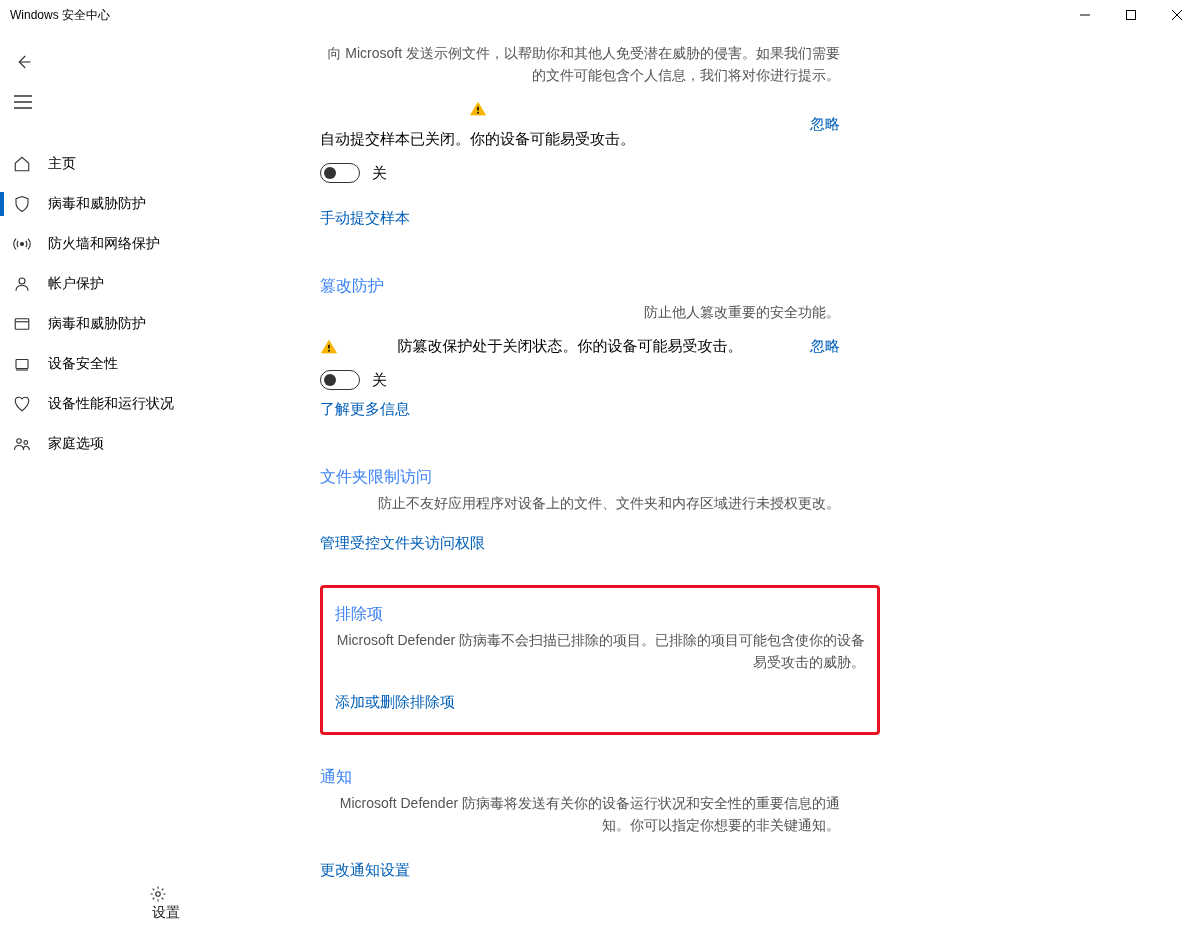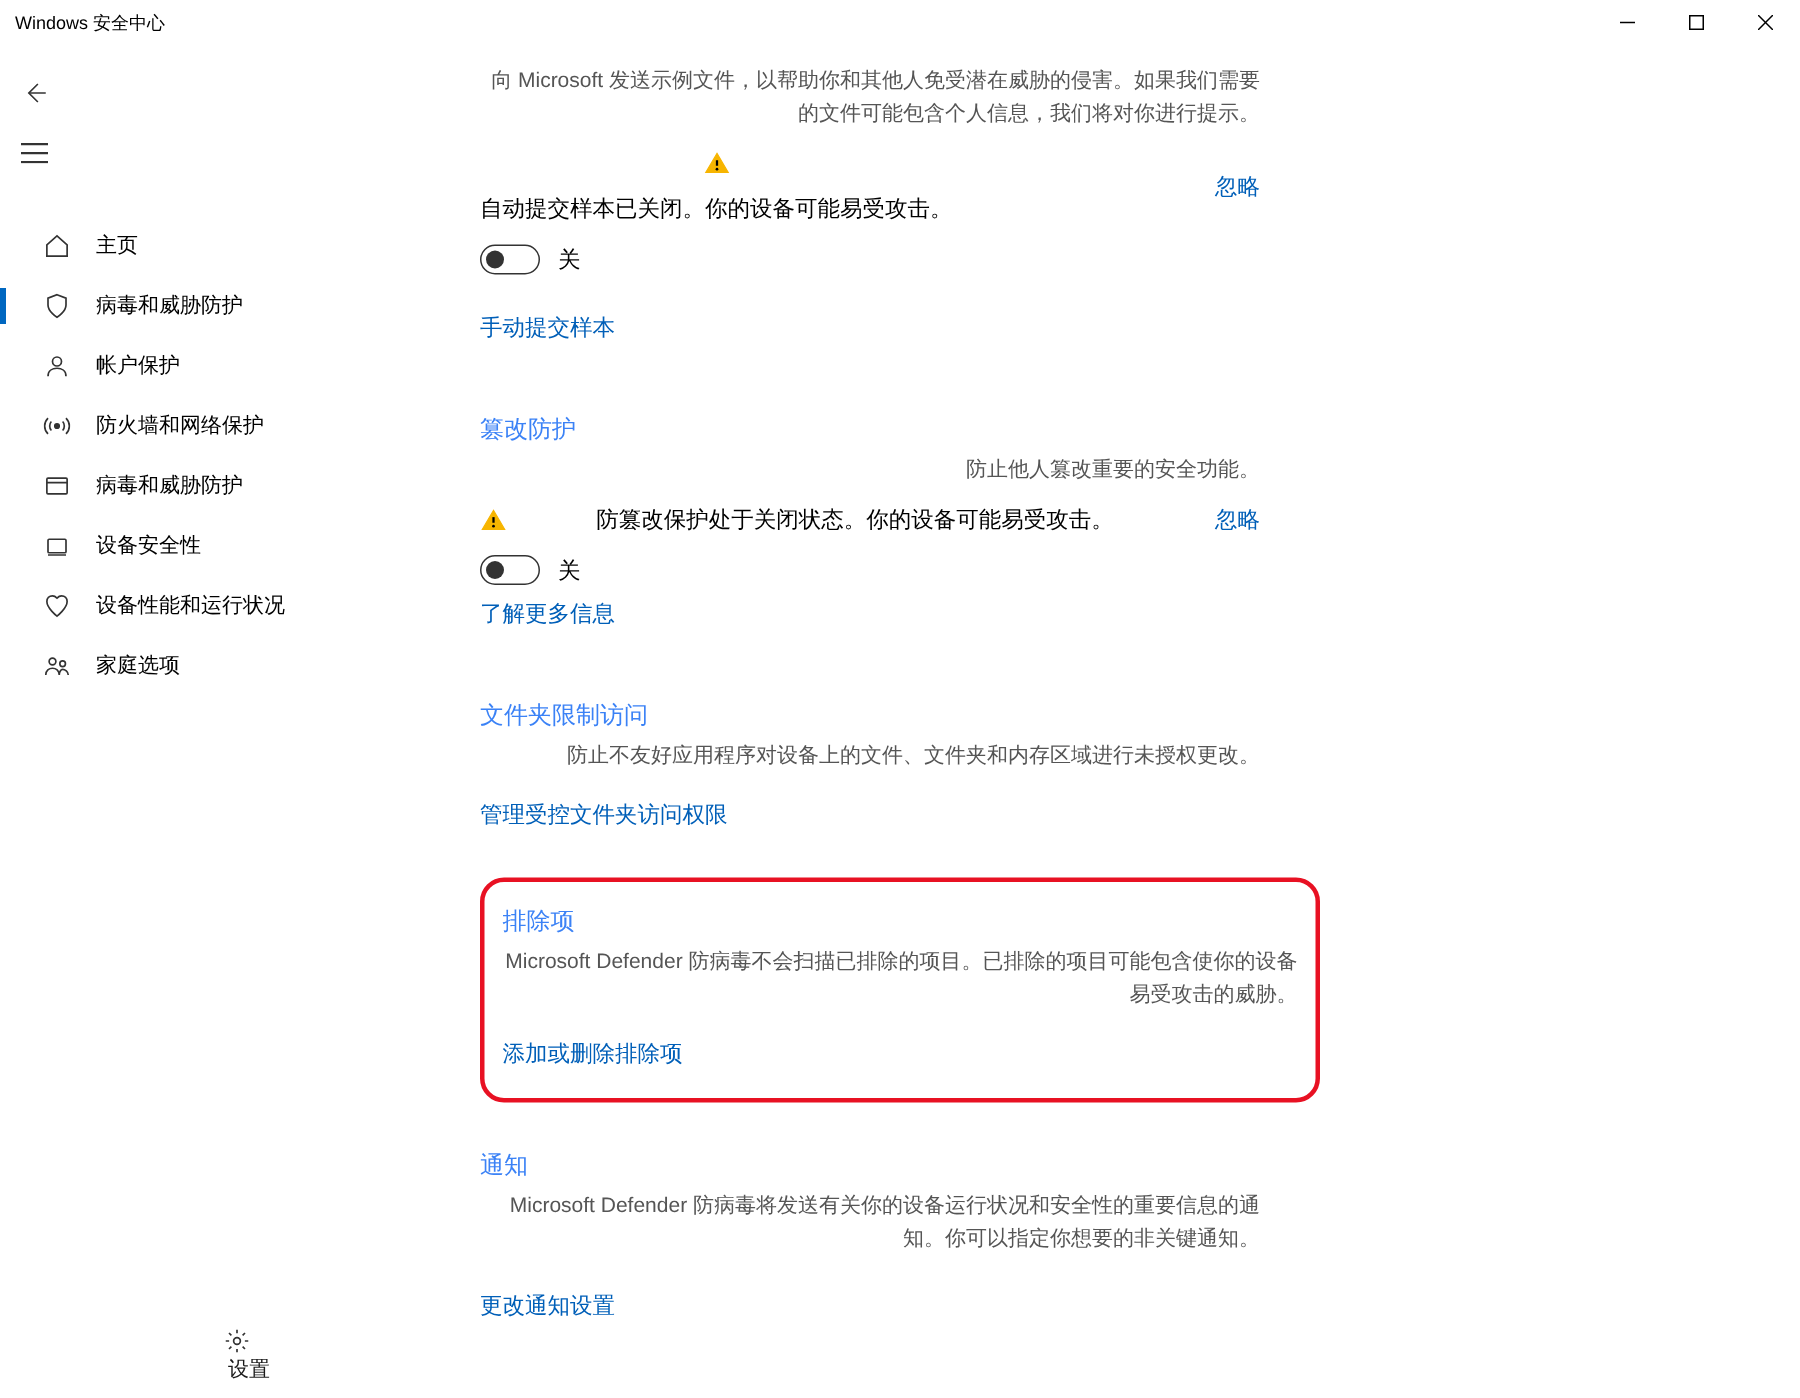--- a/index.html
+++ b/index.html
@@ -58,21 +58,21 @@
     align-items: center;
     padding-left: 14px;
   }
   .nav {
     margin-top: 22px;
   }
   .nav-item {
     height: 40px;
     display: flex;
     align-items: center;
-    padding-left: 28px;
+    padding-left: 12px;
     position: relative;
   }
   .nav-item.active::before {
     content: "";
     position: absolute;
     left: 0; top: 8px; bottom: 8px;
     width: 4px;
     background: #0067c0;
   }
   .nav-item .icon {
@@ -150,21 +150,21 @@
   }
   .toggle-label { font-size: 15px; color:#000; }
   .link {
     color: #005fb8;
     font-size: 15px;
     margin-top: 18px;
     display: inline-block;
   }
   .highlight-box {
     border: 3px solid #e81123;
-    border-radius: 16px;
+    border-radius: 4px;
     padding: 16px 12px 20px 12px;
     margin-top: 32px;
     max-width: 560px;
   }
   .highlight-box .block-title { margin-top: 0; }
 
   svg { display:block; }
 </style>
 </head>
 <body>
@@ -222,34 +222,34 @@
           <span class="icon">
             <svg width="18" height="18" viewBox="0 0 24 24" fill="none" stroke="currentColor" stroke-width="1.5">
                 <path d="M12 2 L20 5 V11 C20 17 12 22 12 22 C12 22 4 17 4 11 V5 Z"></path>
               </svg>
           </span>
           <span class="label">病毒和威胁防护</span>
         </div>
         <div class="nav-item">
           <span class="icon">
             <svg width="18" height="18" viewBox="0 0 24 24" fill="none" stroke="currentColor" stroke-width="1.5">
+                <circle cx="12" cy="12" r="2" fill="currentColor"></circle>
+                <path d="M7 8 C5 10 5 14 7 16 M17 8 C19 10 19 14 17 16 M4 5 C0 9 0 15 4 19 M20 5 C24 9 24 15 20 19"></path>
+              </svg>
+          </span>
+          <span class="label">防火墙和网络保护</span>
+        </div>
+        <div class="nav-item">
+          <span class="icon">
+            <svg width="18" height="18" viewBox="0 0 24 24" fill="none" stroke="currentColor" stroke-width="1.5">
                 <circle cx="12" cy="8" r="4"></circle>
                 <path d="M4 21 C4 16 8 14 12 14 C16 14 20 16 20 21"></path>
               </svg>
           </span>
           <span class="label">帐户保护</span>
-        </div>
-        <div class="nav-item">
-          <span class="icon">
-            <svg width="18" height="18" viewBox="0 0 24 24" fill="none" stroke="currentColor" stroke-width="1.5">
-                <circle cx="12" cy="12" r="2" fill="currentColor"></circle>
-                <path d="M7 8 C5 10 5 14 7 16 M17 8 C19 10 19 14 17 16 M4 5 C0 9 0 15 4 19 M20 5 C24 9 24 15 20 19"></path>
-              </svg>
-          </span>
-          <span class="label">防火墙和网络保护</span>
         </div>
         <div class="nav-item">
           <span class="icon">
             <svg width="18" height="18" viewBox="0 0 24 24" fill="none" stroke="currentColor" stroke-width="1.5">
                 <rect x="3" y="5" width="18" height="14" rx="1"></rect>
                 <line x1="3" y1="9" x2="21" y2="9"></line>
               </svg>
           </span>
           <span class="label">病毒和威胁防护</span>
         </div>

